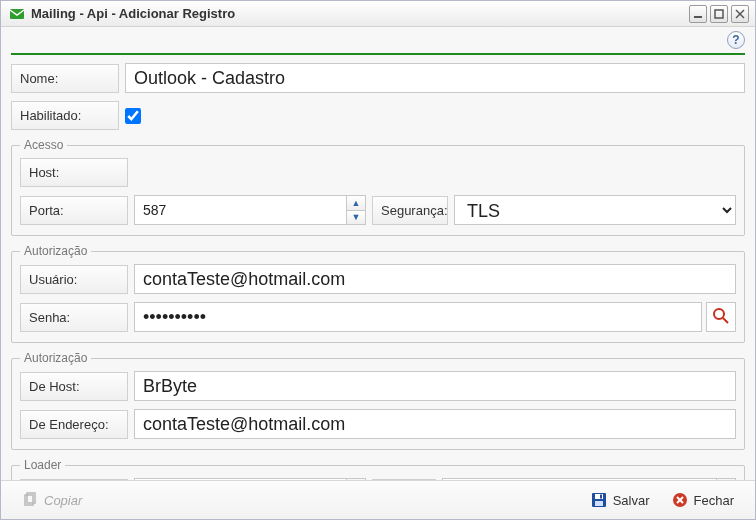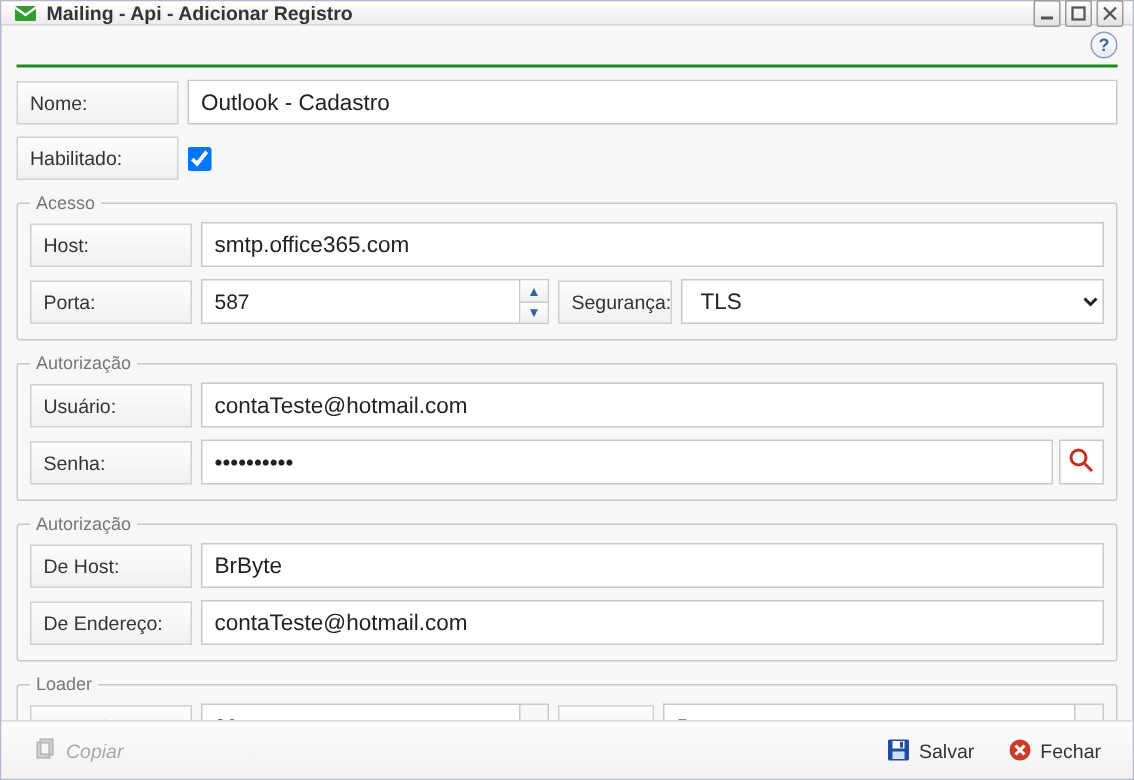--- a/index.html
+++ b/index.html
@@ -13,21 +13,21 @@
   .window {
     width: 756px;
     height: 520px;
     border: 1px solid #b5b8c8;
     background: #f7f7f7;
     position: relative;
     display: flex;
     flex-direction: column;
   }
   .titlebar {
-    height: 16px;
+    height: 26px;
     background: linear-gradient(#fefefe,#ececec);
     border-bottom: 1px solid #d4d4d4;
     display: flex;
     align-items: center;
     padding: 0 6px 0 8px;
   }
   .title-icon { width:16px; height:16px; margin-right:6px; position:relative; }
   .title-icon svg { display:block; }
   .titlebar-title { font-weight:bold; color:#333; font-size:13px; flex:0 0 auto; }
   .titlebar-spacer { flex:1; }
@@ -50,21 +50,21 @@
     padding:6px 8px; font-size:13px; color:#333;
   }
   .ctrl { flex:1; display:flex; align-items:center; }
   .lbl2 {
     width:76px; flex-shrink:0; border:1px solid #d0d0d0;
     background:linear-gradient(#fdfdfd,#f0f0f0);
     padding:6px 8px; font-size:13px; color:#333; margin-left:6px;
   }
   input.txt, select.sel {
     width:100%; height:30px; border:1px solid #c8c8c8; background:#fff;
-    padding:4px 8px; font-size:15px; color:#222; outline:none;
+    padding:4px 8px; font-size:18px; color:#222; outline:none;
     margin-left:6px;
   }
   select.sel { appearance:auto; }
   .checkbox {
     margin-left:6px; width:16px; height:16px;
   }
 
   .spinner {
     display:flex; align-items:stretch; margin-left:6px; flex:1;
   }
@@ -162,23 +162,20 @@
       <div class="lbl">Habilitado:</div>
       <div class="ctrl">
         <input type="checkbox" class="checkbox" checked="" style="">
       </div>
     </div>
 
     <fieldset class="group">
       <legend>Acesso</legend>
       <div class="row">
         <div class="lbl">Host:</div>
-        <div class="ctrl">
-            <input class="txt" type="text" value="smtp.office365.com" style="">
-          </div>
       </div>
       <div class="row">
         <div class="lbl">Porta:</div>
         <div class="ctrl" style="flex:0 0 238px;">
           <div class="spinner">
             <input type="text" value="587" style="">
             <div class="sbtns">
               <div class="sbtn">▲</div>
               <div class="sbtn">▼</div>
             </div>

